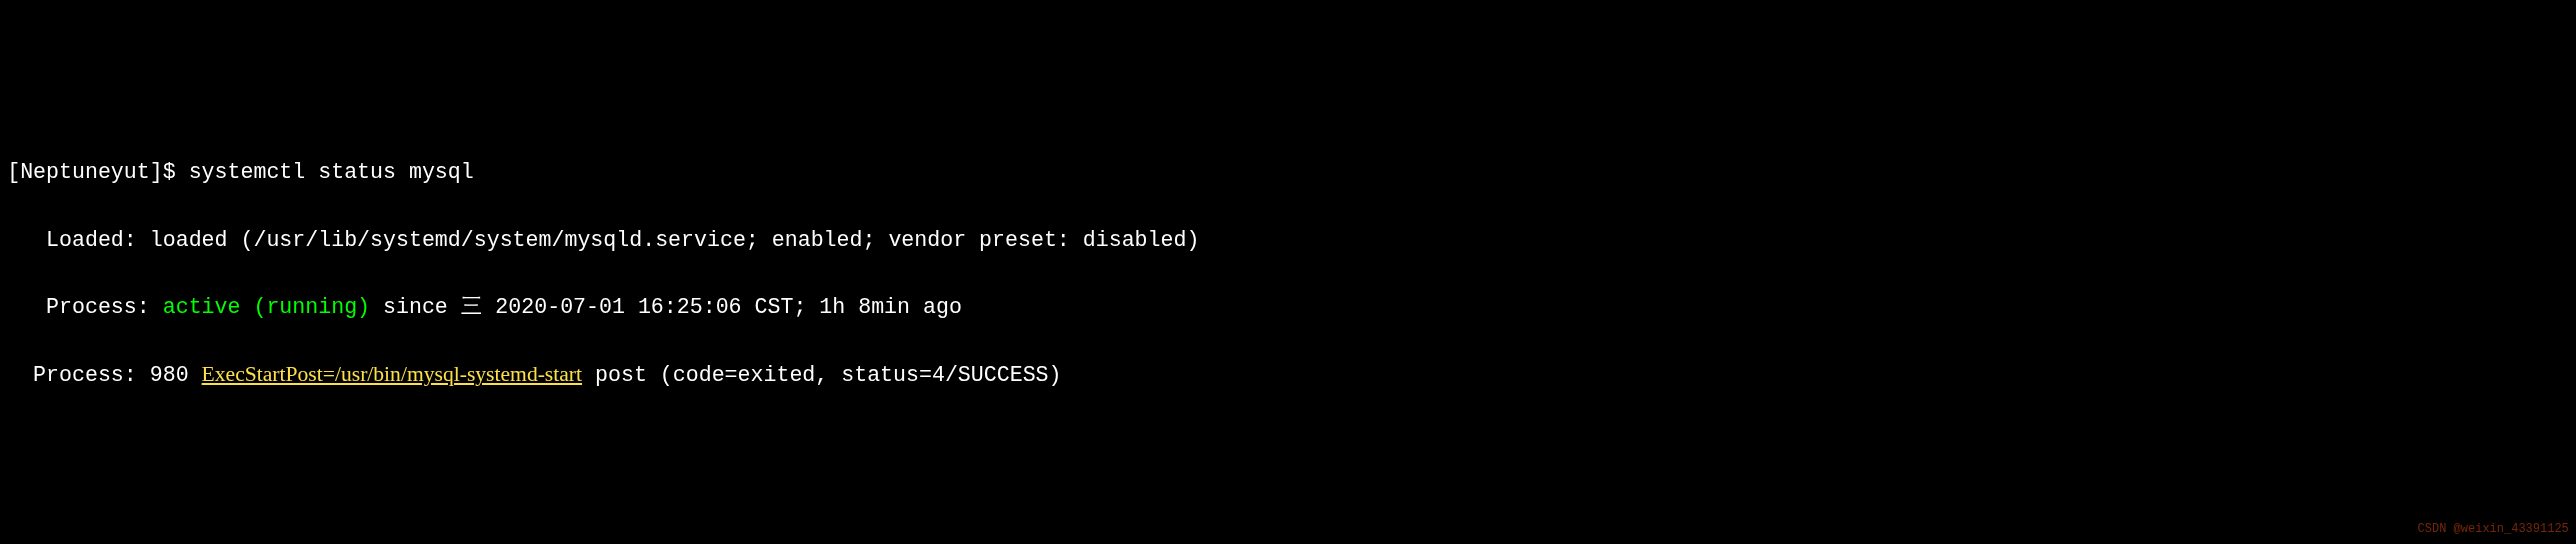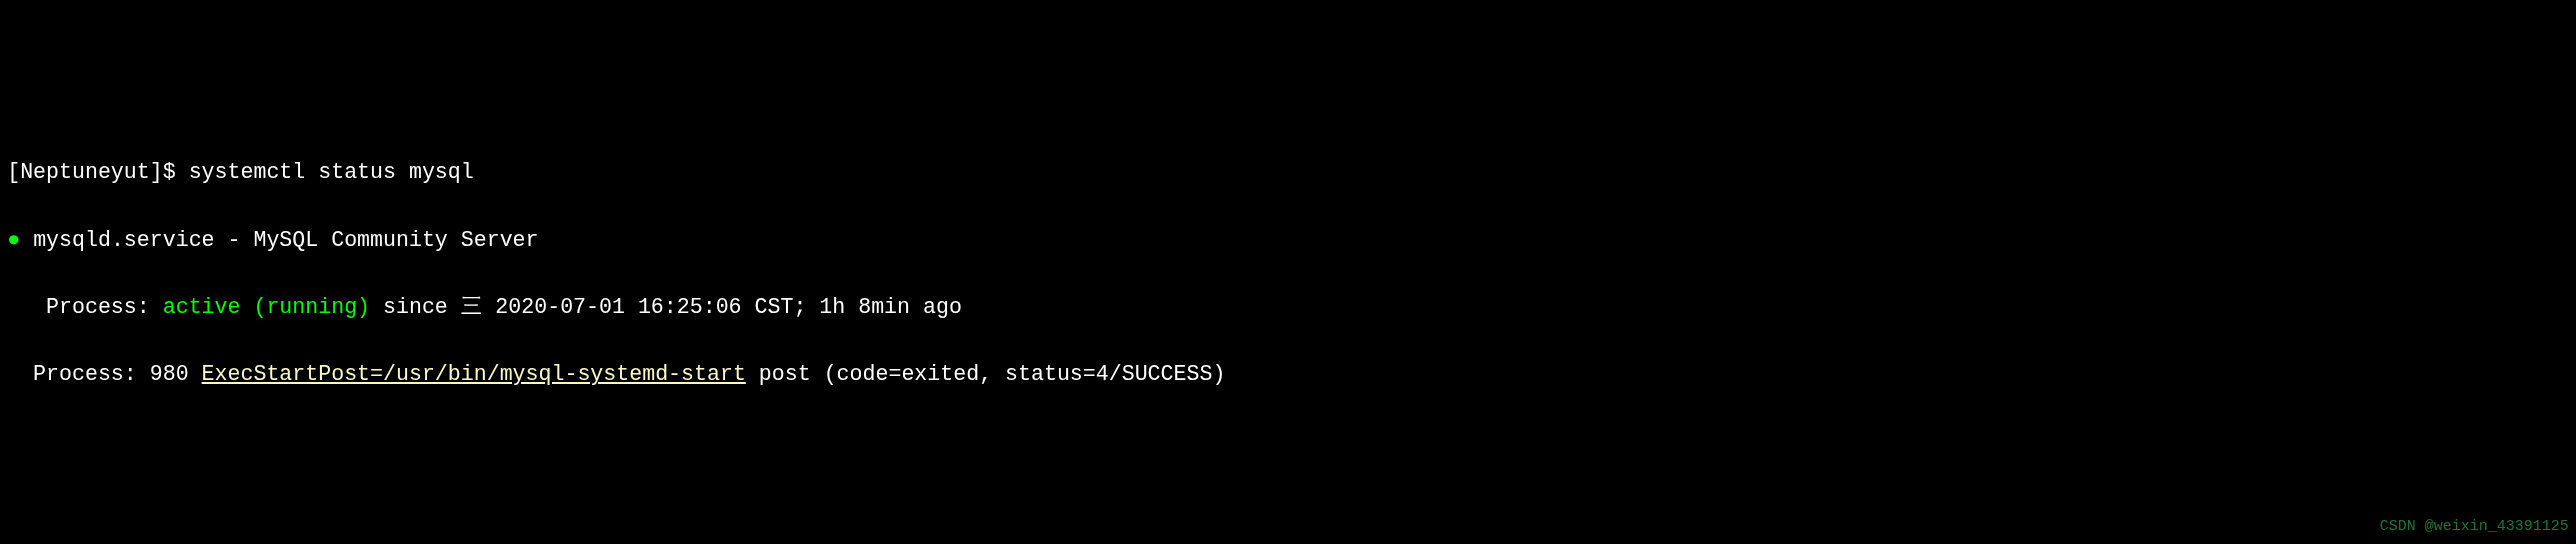--- a/index.html
+++ b/index.html
@@ -40,40 +40,41 @@
       vertical-align: middle;
     }
     .label {
       color: #ffffff;
     }
     .active-green {
       color: #00ff00;
       font-weight: normal;
     }
     .link-blue {
-      color: #fef9c3;
+      color: #fde047;
       text-decoration: underline;
+      font-family: Liberation Serif, serif;
     }
     .watermark {
       position: absolute;
       right: 7.2px;
       bottom: 7.2px;
-      color: #22c55e;
-      font-size: 15px;
+      color: #c2410c;
+      font-size: 12px;
       opacity: 0.6;
     }
   </style>
 </head>
 <body>
 
 
 
 <div class="terminal">
 <div class="line"><span class="prompt-bracket">[</span><span>Neptuneyut</span><span class="prompt-bracket">]</span><span class="dollar">$ </span><span class="command">systemctl status mysql</span></div>
-<div class="line"><span class="bullet-dot">●</span><span> </span><span>mysqld.service</span><span> - </span><span>MySQL Community Server</span></div>
+<div class="line"><span>   </span><span class="label">Loaded:</span><span> </span><span>loaded (/usr/lib/systemd/system/mysqld.service; enabled; vendor preset: disabled)</span></div>
 <div class="line"><span>   </span><span class="label">Process:</span><span> </span><span class="active-green">active (running)</span><span> </span><span>since 三 2020-07-01 16:25:06 CST; 1h 8min ago</span></div>
 <div class="line"><span>  </span><span class="label">Process:</span><span> </span><span>980</span><span> </span><span class="link-blue">ExecStartPost=/usr/bin/mysql-systemd-start</span><span> </span><span>post (code=exited, status=4/SUCCESS)</span></div>
 
 
 
 
 
 </div>
 
 <div class="watermark">CSDN @weixin_43391125</div>

